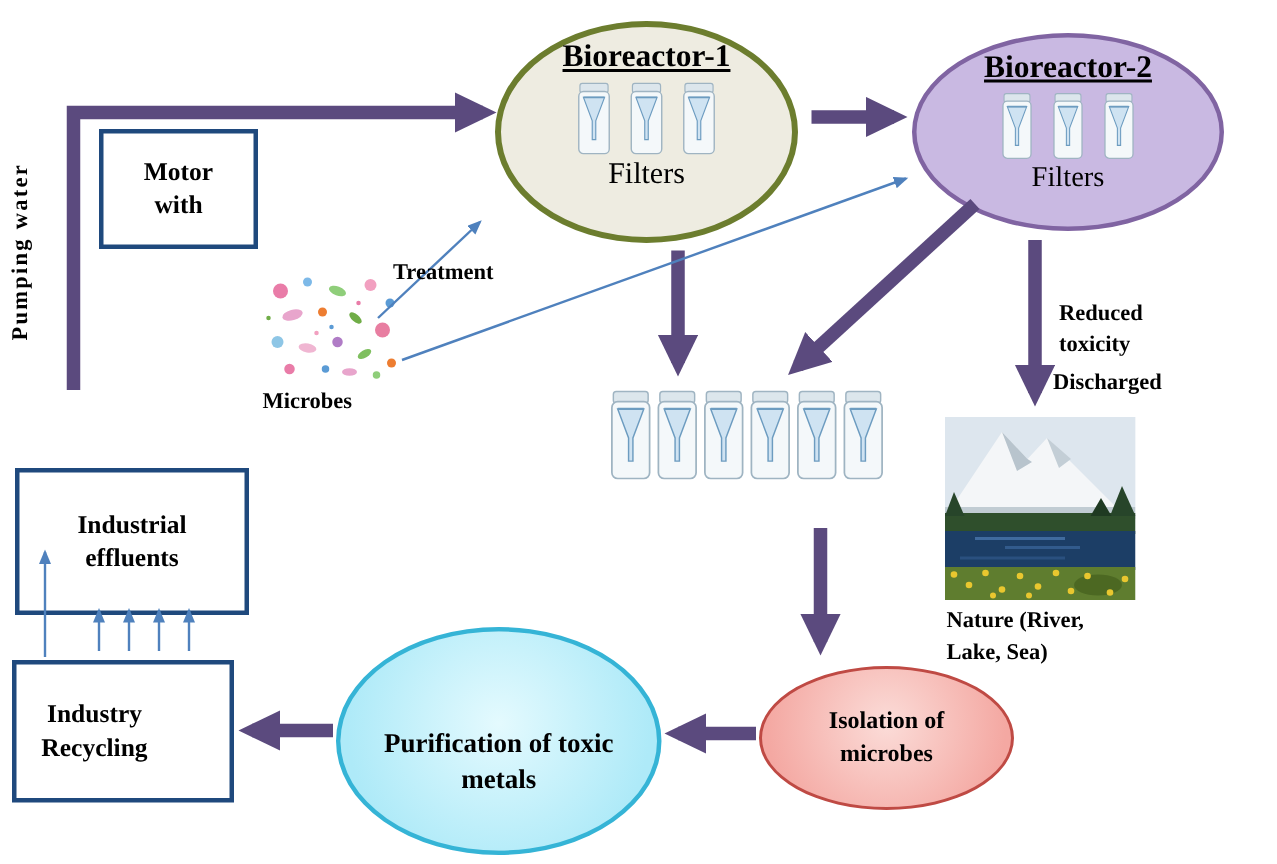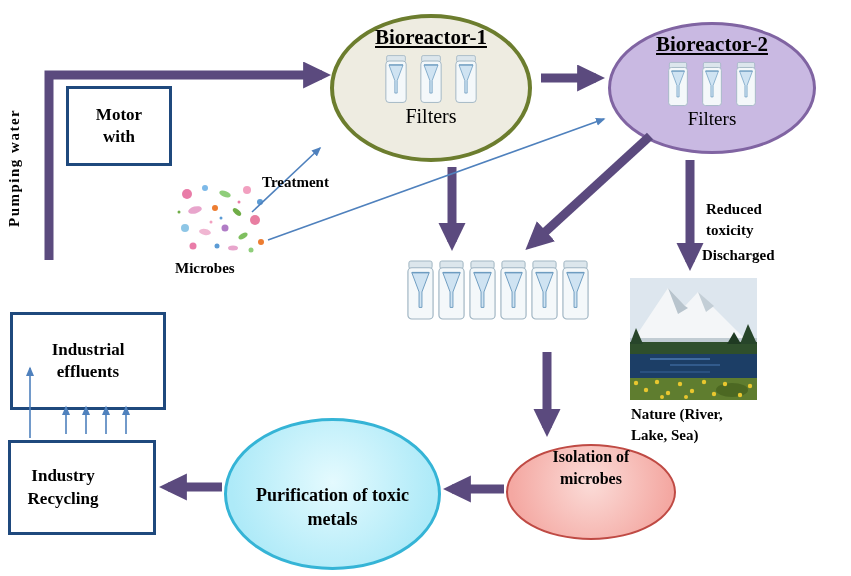--- a/index.html
+++ b/index.html
@@ -49,21 +49,21 @@
   .b2 .ecaption{font-size:19px;}
   .bottles{display:flex;align-items:flex-end;gap:9px;margin-top:4px;}
   .b2 .bottles{gap:10px;}
 
   .ellipse.puri{left:224px;top:418px;width:217px;height:152px;
     background:radial-gradient(circle at 50% 42%, #e4fafe 0%, var(--purification_fill) 75%);
     border:3px solid var(--purification_border);justify-content:center;}
   .ellipse.puri span{font-weight:bold;font-size:18px;text-align:center;width:170px;line-height:1.35;margin-top:26px;}
   .ellipse.iso{left:506px;top:444px;width:170px;height:96px;
     background:radial-gradient(circle at 50% 40%, #fbdcd8 0%, var(--isolation_fill) 80%);
-    border:2.5px solid var(--isolation_border);justify-content:flex-start;}
+    border:2.5px solid var(--isolation_border);justify-content:center;}
   .ellipse.iso span{font-weight:bold;font-size:16px;text-align:center;width:110px;line-height:1.35;}
 
   .lbl{position:absolute;font-weight:bold;font-size:15px;line-height:1.4;z-index:4;}
   .lbl.treatment{left:262px;top:172px;}
   .lbl.microbes-lbl{left:175px;top:258px;}
   .lbl.fwm{left:408px;top:333px;word-spacing:5px;}
   .lbl.reduced{left:706px;top:171px;width:86px;margin-top:28px;}
   .lbl.discharged{left:702px;top:245px;}
   .lbl.nature-cap{left:631px;top:404px;width:130px;}
 

